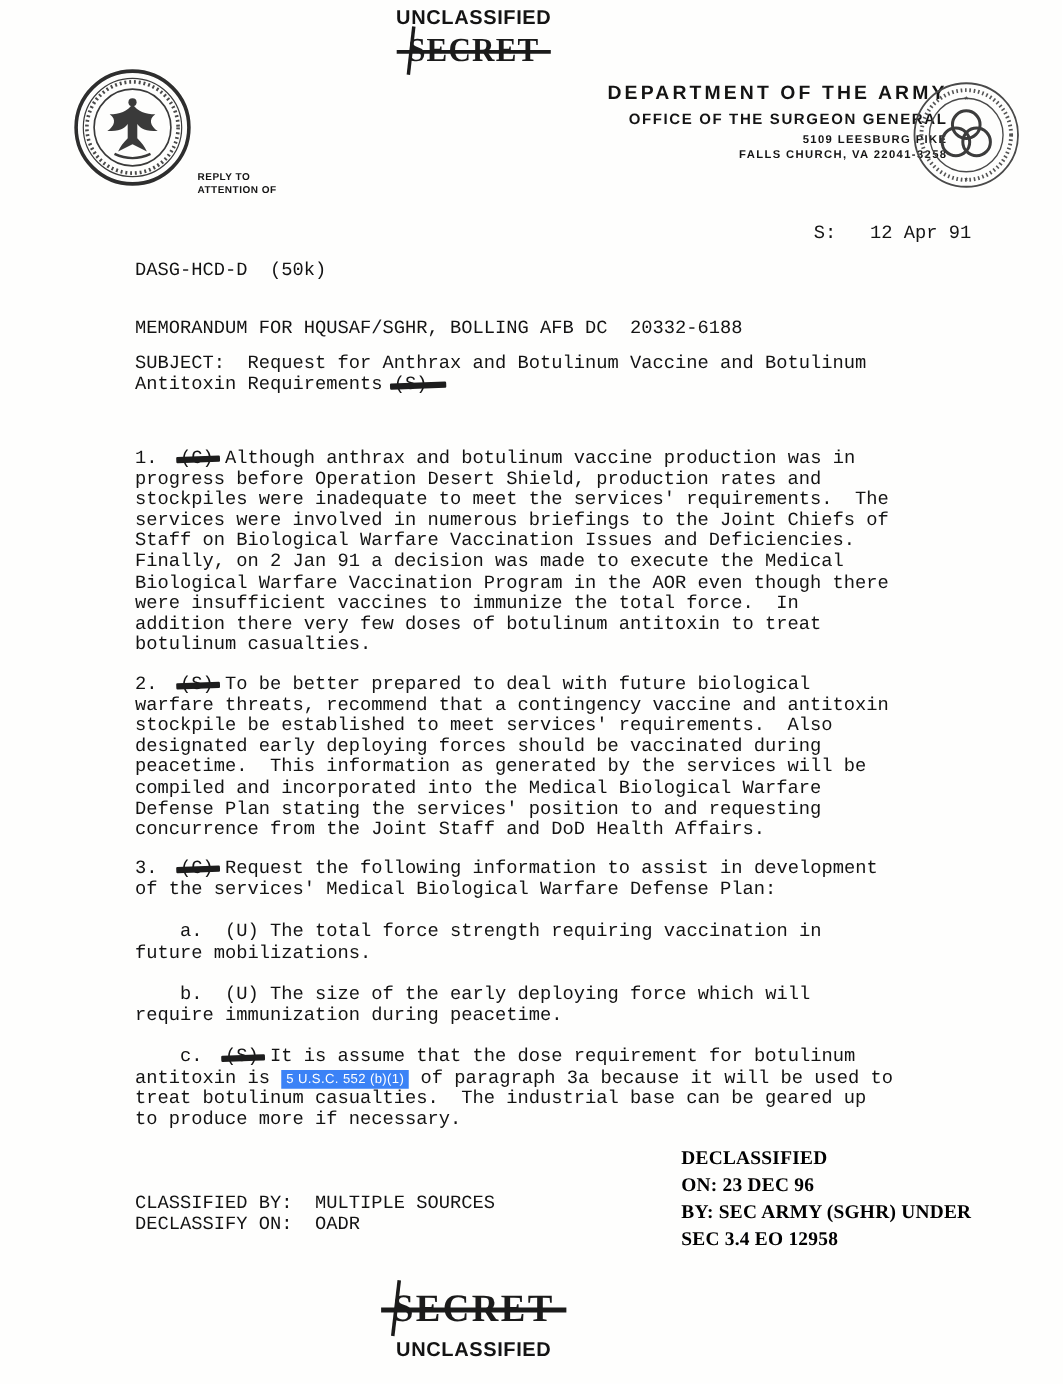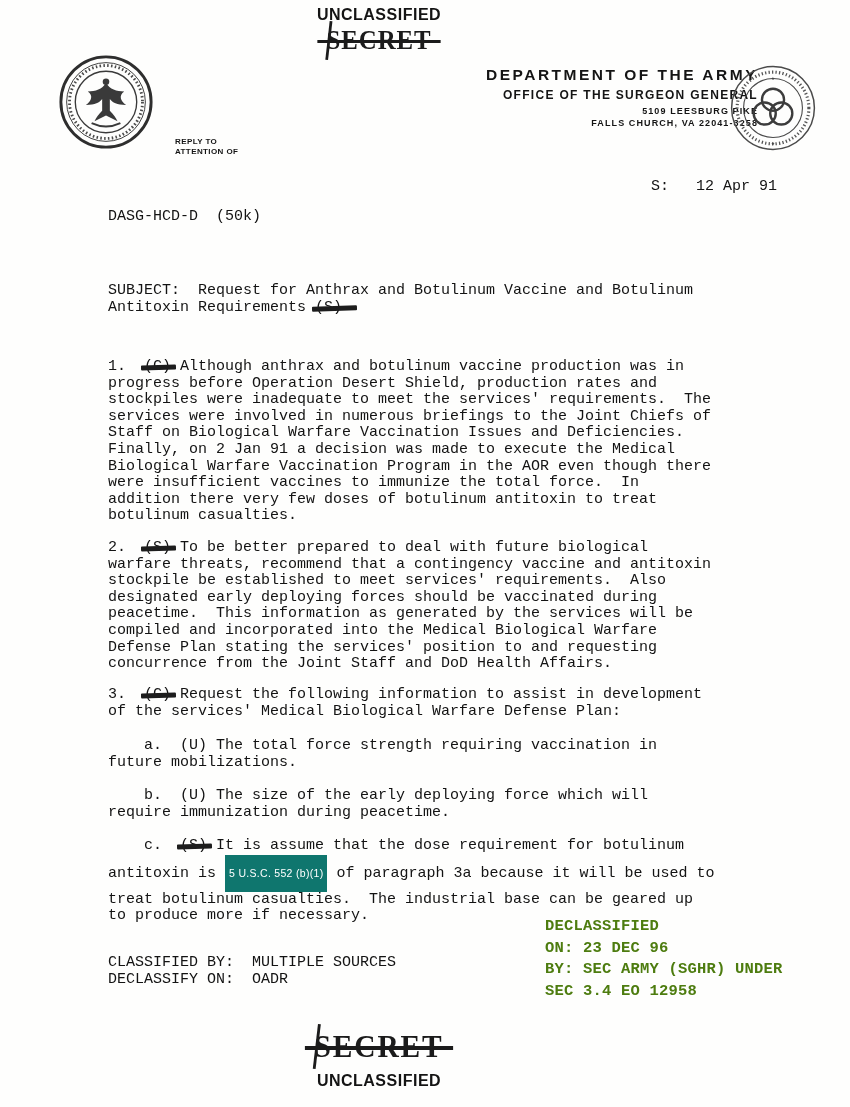--- a/index.html
+++ b/index.html
@@ -27,21 +27,21 @@
 
   .seal-left{position:absolute;left:58px;top:54px;width:96px;height:96px;}
   .seal-right{position:absolute;left:727px;top:60px;width:92px;height:96px;}
 
   .letterhead{top:66px;padding-left:24px;box-sizing:border-box;text-align:right;}
   .lh-dept{font-weight:bold;font-size:15.5px;letter-spacing:2.5px;}
   .lh-office{font-weight:bold;font-size:12px;letter-spacing:1.3px;margin-top:4px;}
   .lh-addr1{font-weight:bold;font-size:9px;letter-spacing:1.1px;margin-top:4px;}
   .lh-addr2{font-weight:bold;font-size:9px;letter-spacing:1.1px;margin-top:2px;}
 
-  .reply-to{position:absolute;left:158px;top:137px;font-weight:bold;font-size:8px;line-height:10px;letter-spacing:.4px;margin-left:17px;}
+  .reply-to{position:absolute;left:158px;top:137px;font-weight:bold;font-size:8px;line-height:10px;letter-spacing:.4px;}
 
   .suspense{position:absolute;left:651px;top:178px;font-size:15px;white-space:pre;}
 
   .doc{
     position:absolute;left:108px;width:668px;
     font-size:15px;line-height:16.6px;white-space:pre-wrap;color:#131313;
   }
   .b-officesymbol{top:209px;}
   .b-memofor{top:255px;}
   .b-subject{top:283px;}
@@ -54,30 +54,30 @@
   .b-classblock{top:954px;line-height:17.2px;}
 
   .strike{position:relative;display:inline-block;}
   .strike::after{
     content:"";position:absolute;left:-3px;right:-5px;top:6px;height:5px;
     background:#1d1d1d;border-radius:1px;transform:rotate(-2deg);
   }
   .strike.tail::after{right:-15px;}
 
   .redaction{
-    display:inline-block;background:#0f766e;color:#ffffff;
+    display:inline-block;background:#3b82f6;color:#ffffff;
     font-family:"Liberation Sans","DejaVu Sans",sans-serif;
-    font-size:10.5px;line-height:13px;padding:12px 4px;letter-spacing:.3px;
+    font-size:10.5px;line-height:13px;padding:1px 4px;letter-spacing:.3px;
     white-space:nowrap;vertical-align:baseline;
   }
 
   .declass-stamp{
     position:absolute;left:545px;top:916px;
-    font-family:Liberation Mono, monospace;
-    font-weight:bold;font-size:15.5px;line-height:21.5px;color:#4d7c0f;letter-spacing:.2px;
+    font-family:Liberation Serif, serif;
+    font-weight:bold;font-size:15.5px;line-height:21.5px;color:#000000;letter-spacing:.2px;
   }
 </style>
 </head>
 <body>
 
 <div class="page">
 
   <div class="cline u-top sans">UNCLASSIFIED</div>
 
   <div class="cline secret-line-top">
@@ -116,20 +116,21 @@
 
   <div class="reply-to sans">
     <div>REPLY TO</div>
     <div>ATTENTION OF</div>
   </div>
 
   <div class="suspense">S:   12 Apr 91</div>
 
   <div class="doc b-officesymbol">DASG-HCD-D  (50k)</div>
 
+  <div class="doc b-memofor">MEMORANDUM FOR HQUSAF/SGHR, BOLLING AFB DC  20332-6188</div>
 
   <div class="doc b-subject"><span>SUBJECT:  </span><span>Request for Anthrax and Botulinum Vaccine and Botulinum
 Antitoxin Requirements </span><span class="strike tail">(S)</span></div>
 
   <div class="doc b-para1"><span>1.  </span><span class="strike">(C)</span><span> Although anthrax and botulinum vaccine production was in
 progress before Operation Desert Shield, production rates and
 stockpiles were inadequate to meet the services' requirements.  The
 services were involved in numerous briefings to the Joint Chiefs of
 Staff on Biological Warfare Vaccination Issues and Deficiencies.
 Finally, on 2 Jan 91 a decision was made to execute the Medical

